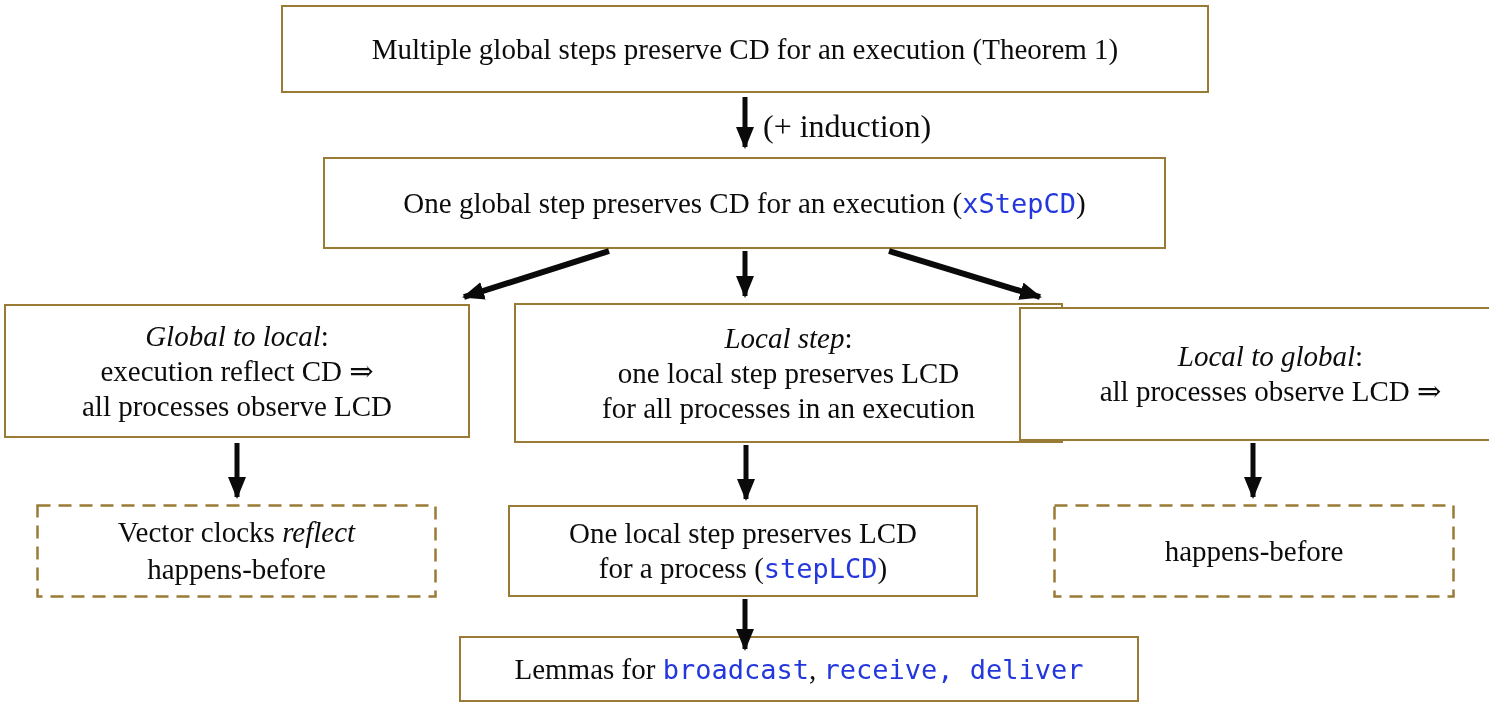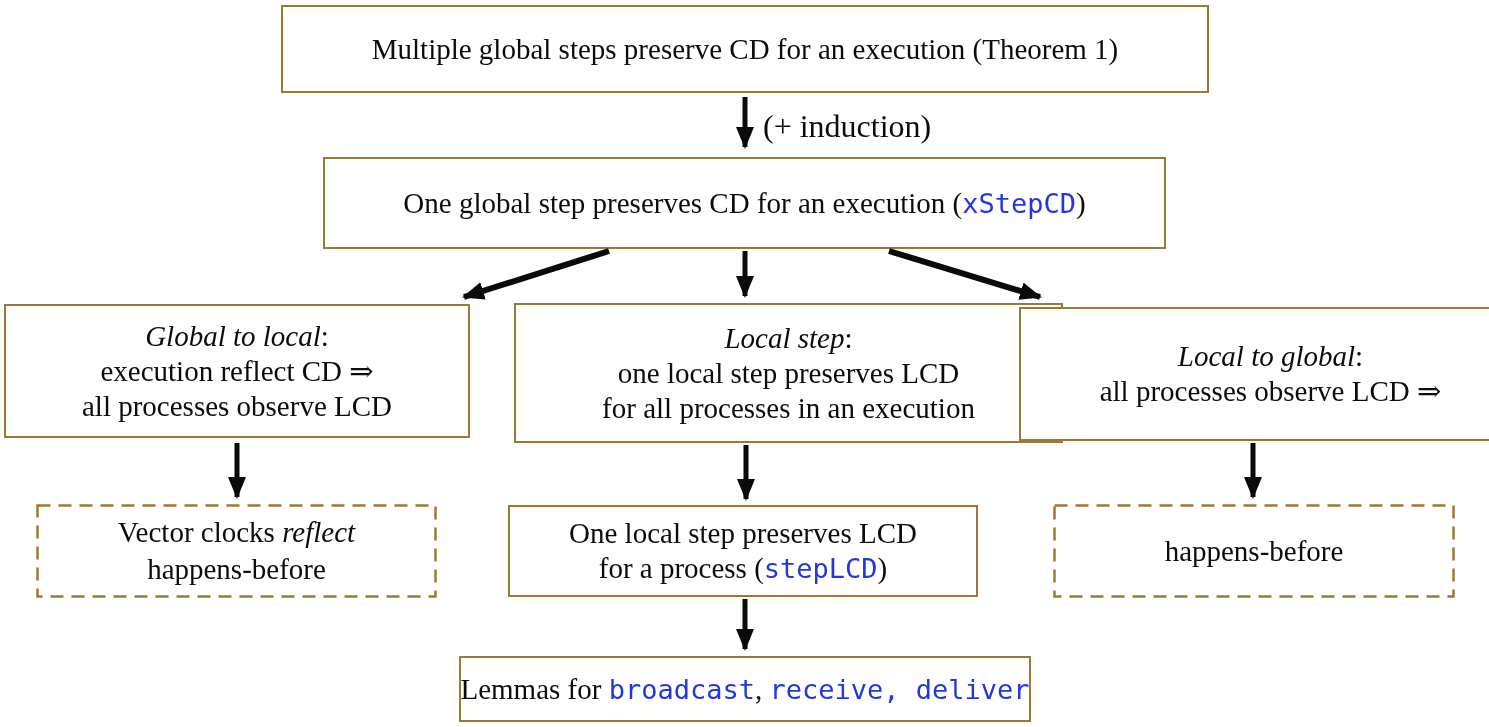--- a/index.html
+++ b/index.html
@@ -98,17 +98,17 @@
     <div class="line"><span>for a process (</span><span class="code">stepLCD</span><span>)</span></div>
   </div>
 
   <div class="box dashedbox" style="left:1053px;top:504px;width:402px;height:94px">
     <svg class="dash" viewBox="0 0 402 94" preserveAspectRatio="none">
       <rect x="1.5" y="1.5" width="399" height="91" fill="none" stroke="#997b35" stroke-width="2.5" stroke-dasharray="13 8"></rect>
     </svg>
     <div class="line">happens-before</div>
   </div>
 
-  <div class="box single" style="left:459px;top:656px;width:572px;height:66px">
+  <div class="box single" style="left:459px;top:636px;width:680px;height:66px">
     <div class="line"><span>Lemmas for </span><span class="code">broadcast</span><span>, </span><span class="code">receive, deliver</span></div>
   </div>
 
 </div>
 
 </body></html>

